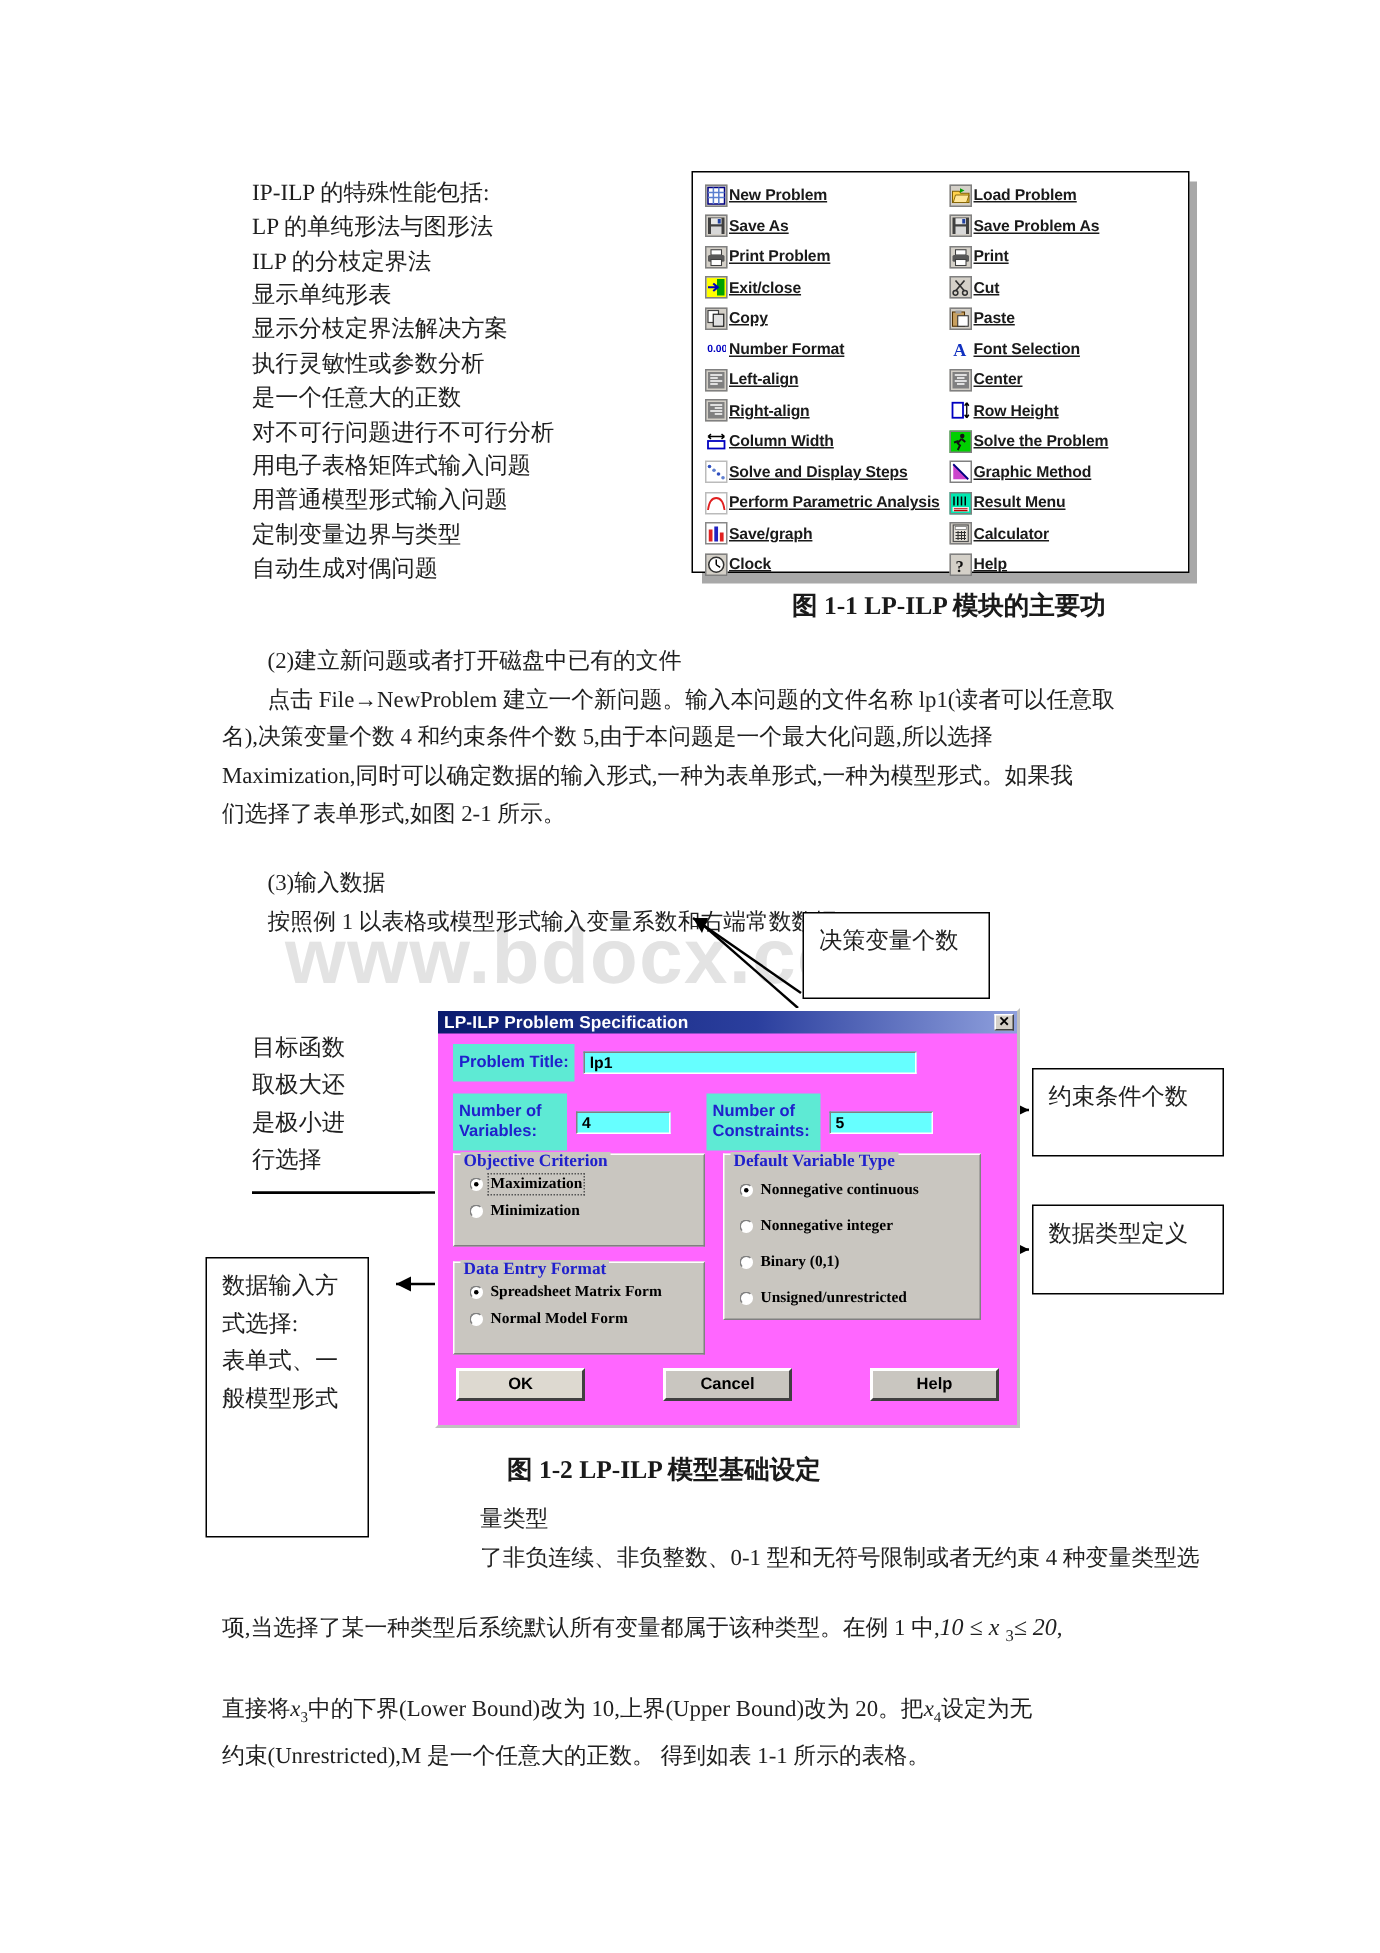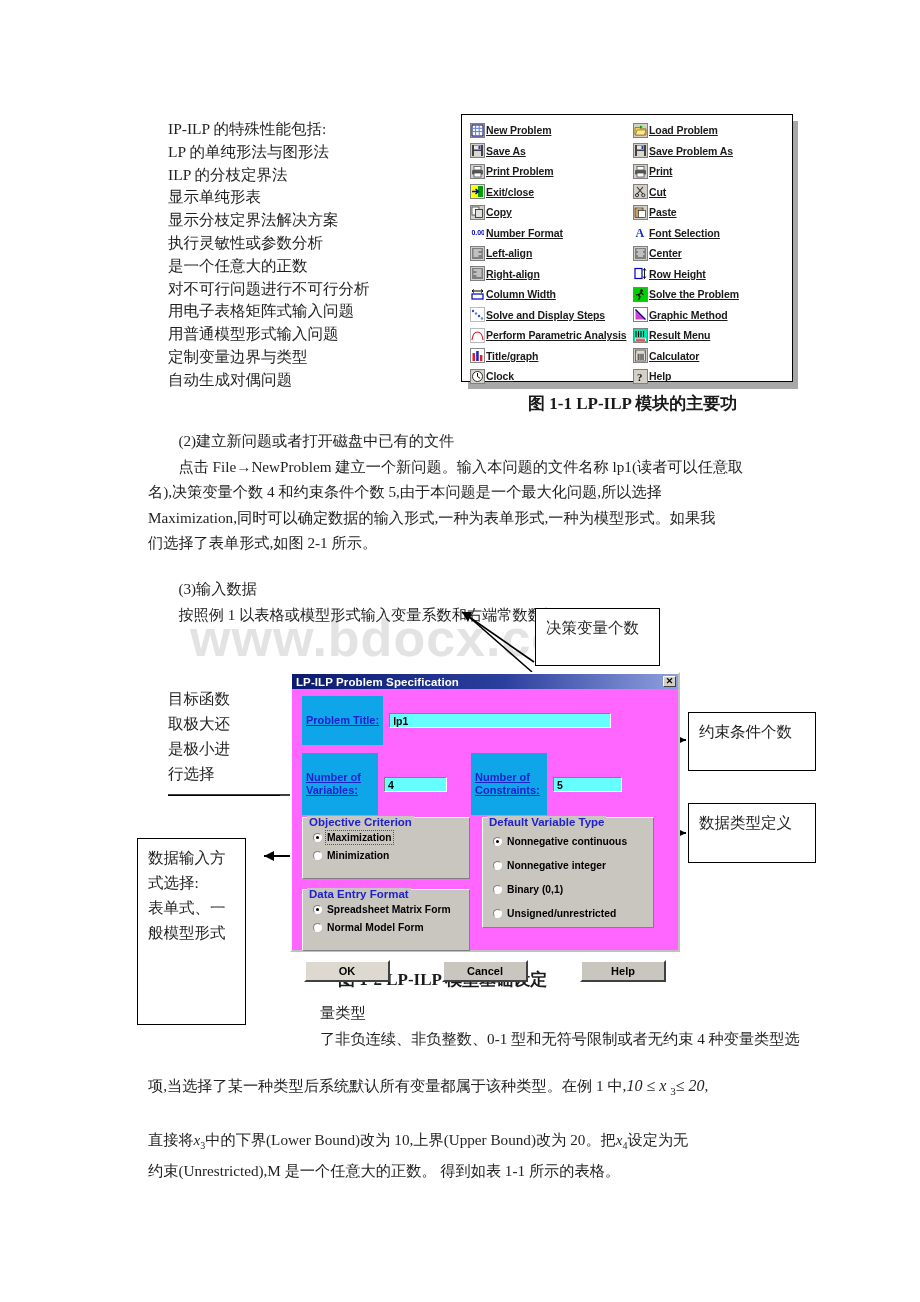--- a/index.html
+++ b/index.html
@@ -218,25 +218,24 @@
     display: flex; align-items: center; justify-content: center;
     line-height: 1;
     box-sizing: border-box;
   }
   .dlg-body { padding: 7px 10px 8px 10px; }
   .field-row { display: flex; align-items: center; margin-bottom: 6px; }
   .fld-label {
     color: #2020cc;
     font-size: 11px;
     font-weight: 700;
-    background: #0ea5e9;
-    padding: 18px 4px;
+    background: #5eead4;
+    padding: 6px 4px;
     line-height: 13px;
     box-sizing: border-box;
-    text-decoration: underline;
   }
   .fld-label.two { width: 76px; }
   .textbox {
     background: #66ffff;
     border: 1px solid #808080;
     border-right-color: #ffffff;
     border-bottom-color: #ffffff;
     font-size: 10.5px;
     font-weight: 700;
     color: #000;
@@ -254,20 +253,21 @@
   .row2 .spacer { width: 24px; }
 
   .groupbox {
     background: #c9c6c0;
     border: 1px solid #ffffff;
     border-right-color: #808080;
     border-bottom-color: #808080;
     box-sizing: border-box;
     position: relative;
     padding: 14px 6px 18px 10px;
+    font-family: Liberation Serif, serif;
   }
   .gb-title {
     position: absolute;
     top: -2px; left: 4px;
     color: #2020cc;
     font-size: 11.5px;
     font-weight: 700;
     background: #c9c6c0;
     padding: 0 2px;
     white-space: nowrap;
@@ -467,21 +467,21 @@
       </div>
 
       <div class="tb-row">
         <span class="tb-ico" style="background:#ffffff;border-color:#888888;">
           <svg width="13" height="13" viewBox="0 0 13 13">
               <rect x="1.5" y="4" width="2.5" height="8" fill="#e02020"></rect>
               <rect x="5.2" y="2" width="2.5" height="10" fill="#2020c0"></rect>
               <rect x="8.9" y="6" width="2.5" height="6" fill="#e02020"></rect>
             </svg>
         </span>
-        <span class="tb-label">Title/graph</span>
+        <span class="tb-label">Save/graph</span>
       </div>
 
       <div class="tb-row">
         <span class="tb-ico">
           <svg width="13" height="13" viewBox="0 0 13 13">
               <circle cx="6.5" cy="6.5" r="5" fill="#ffffff" stroke="#303030" stroke-width="1"></circle>
               <path d="M6.5 6.5V3M6.5 6.5l2.6 1.8" stroke="#000000" stroke-width="1"></path>
             </svg>
         </span>
         <span class="tb-label">Clock</span>

